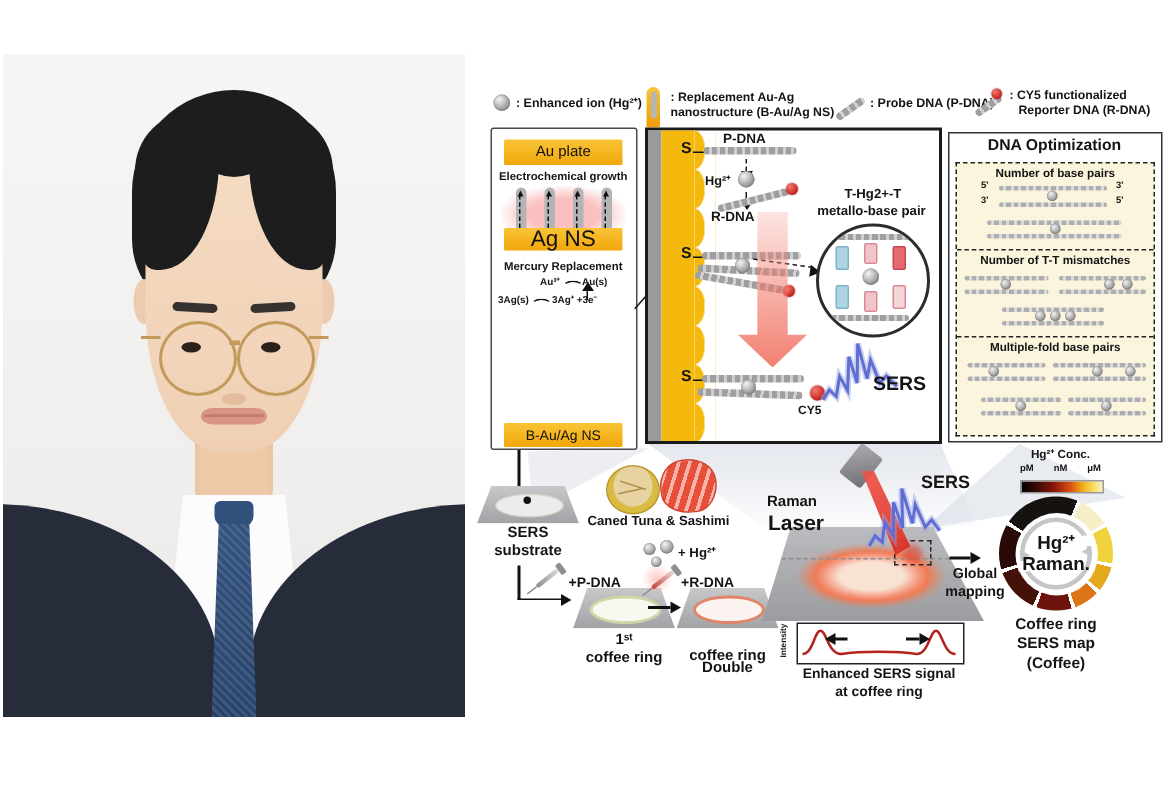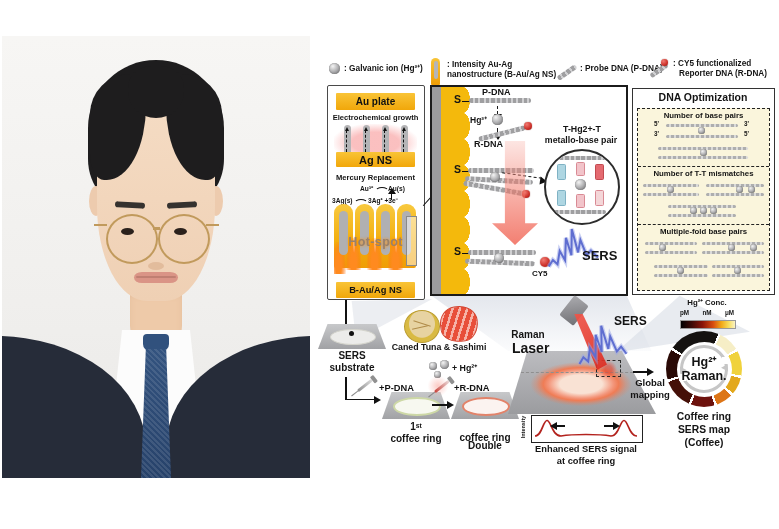--- a/index.html
+++ b/index.html
@@ -4,21 +4,21 @@
 <style>
   html,body{margin:0;padding:0;background:#fff}
   #stage{position:relative;width:779px;height:529px;background:#fff;overflow:hidden;
          font-family:"Liberation Sans",sans-serif}
   .abs{position:absolute}
   .txt{position:absolute;font-family:"Liberation Sans",sans-serif;font-weight:700;
        color:#141414;line-height:1.1;white-space:nowrap}
   .ctr{text-align:center}
   
   .goldbar{position:absolute;background:linear-gradient(180deg,#f9c437,#f1a70a);
-           display:flex;align-items:center;justify-content:center;border-radius:1px;color:#111;font-weight:700}
+           display:flex;align-items:center;justify-content:center;border-radius:1px;color:#111;font-weight:400}
   .sphere{position:absolute;border-radius:50%;
           background:radial-gradient(circle at 35% 30%,#f4f4f4,#b3b3b5 48%,#757577 88%);
           box-shadow:inset 0 0 1px #555}
   .strand{position:absolute;background:repeating-linear-gradient(90deg,#9f9fa1 0 3.5px,#d0d0d2 3.5px 5.5px);
           border-radius:2.5px;height:5px}
   .oline{position:absolute;height:2.6px;border-radius:2px;
          background:repeating-linear-gradient(90deg,#aeaeae 0 3px,#dadada 3px 5px)}
   .dashv{position:absolute;border-left:1.6px dashed #1a1a1a}
   .stem{position:absolute;background:#111}
   .ah-r{position:absolute;width:0;height:0;border-top:4px solid transparent;border-bottom:4px solid transparent;border-left:7px solid #111}
@@ -84,27 +84,27 @@
                 border-top-right-radius:150px 112px"></div>
     <div class="abs" style="left:164px;top:300px;width:172px;height:142px;background:#262c39;
                 border-top-left-radius:150px 112px"></div>
     <div class="abs" style="left:141px;top:298px;width:26px;height:17px;background:#31517d;border-radius:4px 4px 7px 7px"></div>
     <div class="abs" style="left:139px;top:313px;width:30px;height:129px;
                 background:linear-gradient(180deg,#33537f,#27426a),repeating-linear-gradient(45deg,rgba(255,255,255,.1) 0 2px,transparent 2px 4px);
                 background-blend-mode:overlay;clip-path:polygon(16% 0,84% 0,100% 100%,0 100%)"></div>
   </div>
 
   <div class="sphere" style="left:329px;top:63px;width:11px;height:11px"></div>
-  <div class="txt" style="left:344px;top:64px;font-size:8.3px">: Galvanic ion (Hg²⁺)</div>
+  <div class="txt" style="left:344px;top:64px;font-size:8.3px">: Enhanced ion (Hg²⁺)</div>
 
   <div class="abs" style="left:431px;top:58px;width:9px;height:27px;border-radius:4.5px 4.5px 1px 1px;
               background:linear-gradient(180deg,#f7c437,#ef9d06)">
     <div class="abs" style="left:2.5px;top:3px;width:4px;height:18px;border-radius:2px;background:#b5b5b7"></div>
   </div>
-  <div class="txt" style="left:447px;top:60px;font-size:8.2px">: Intensity Au-Ag</div>
+  <div class="txt" style="left:447px;top:60px;font-size:8.2px">: Replacement Au-Ag</div>
   <div class="txt" style="left:447px;top:70px;font-size:8.2px">nanostructure (B-Au/Ag NS)</div>
 
   <div class="strand" style="left:556px;top:70px;width:22px;transform:rotate(-35deg)"></div>
   <div class="txt" style="left:580px;top:64px;font-size:8.3px">: Probe DNA (P-DNA)</div>
 
   <div class="strand" style="left:649px;top:68px;width:20px;transform:rotate(-35deg)"></div>
   <div class="cy5dot" style="left:661px;top:59px;width:7px;height:7px"></div>
   <div class="txt" style="left:673px;top:59px;font-size:8.2px">: CY5 functionalized</div>
   <div class="txt" style="left:679px;top:69px;font-size:8.2px">Reporter DNA (R-DNA)</div>
 
@@ -132,49 +132,32 @@
         </div>
       <div class="pillar" style="left:48px;top:1px;height:28px">
           <b></b>
           <i></i>
         </div>
       <div class="pillar" style="left:67px;top:1px;height:28px">
           <b></b>
           <i></i>
         </div>
     </div>
-    <div class="goldbar" style="left:8px;top:66px;width:79px;height:15px;font-size:11px">Ag NS</div>
+    <div class="goldbar" style="left:8px;top:66px;width:79px;height:15px;font-size:15px">Ag NS</div>
     <div class="txt ctr" style="left:0;top:88px;width:95px;font-size:7.6px">Mercury Replacement</div>
 
     <div class="txt" style="left:32px;top:99px;font-size:6.6px">Au³⁺</div>
     <div class="curvarr" style="left:47px;top:101px"></div>
     <div class="txt" style="left:60px;top:99px;font-size:6.6px">Au(s)</div>
     <div class="txt" style="left:4px;top:111px;font-size:6.6px">3Ag(s)</div>
     <div class="curvarr" style="left:26px;top:113px"></div>
     <div class="txt" style="left:40px;top:111px;font-size:6.6px">3Ag⁺ +3e⁻</div>
     <div class="stem" style="left:63px;top:106px;width:1.4px;height:8px"></div>
     <div class="ah-u" style="left:60px;top:102px"></div>
 
-    <div class="abs" style="left:6px;top:118px;width:83px;height:78px;overflow:hidden">
-      <div class="gpillar" style="left:0"></div>
-        <div class="gpillar" style="left:21px"></div>
-      <div class="gpillar" style="left:42px"></div>
-        <div class="gpillar" style="left:63px"></div>
-      <div class="gglow" style="left:12px;top:34px"></div>
-        <div class="gglow" style="left:33px;top:34px"></div>
-      <div class="gglow" style="left:54px;top:34px"></div>
-        <div class="gglow" style="left:-3px;top:38px"></div>
-      <div class="gcore" style="left:5px"></div>
-        <div class="gcore" style="left:26px"></div>
-      <div class="gcore" style="left:47px"></div>
-        <div class="gcore" style="left:68px"></div>
-      <div class="txt ctr" style="left:0;top:32px;width:83px;font-size:12.5px;letter-spacing:.4px;color:#97816d;
-                  text-shadow:0 0 3px rgba(255,140,0,.95)">Hot-spot</div>
-      <div class="abs" style="left:72px;top:12px;width:9px;height:48px;border:1px solid #8a8a8a;background:rgba(255,255,255,.5)"></div>
-    </div>
     <div class="goldbar" style="left:8px;top:196px;width:79px;height:16px;font-size:9.3px">B-Au/Ag NS</div>
   </div>
   <div class="stem" style="left:421px;top:200px;width:14px;height:1.4px;transform:rotate(-48deg)"></div>
 
   <div class="box-border" style="left:430px;top:85px;width:198px;height:211px;border:2px solid #1b1b1b">
     <div class="abs" style="left:0;top:0;width:9px;height:207px;background:#9b9b9d"></div>
     <div class="abs" style="left:9px;top:0;width:22px;height:207px;background:#F4B90C"></div>
     <div class="abs" style="left:31px;top:0;width:14px;height:207px;
                 background:radial-gradient(7px 13px at 0% 50%,#F4B90C 98%,transparent);
                 background-size:14px 26px;background-repeat:repeat-y"></div>

